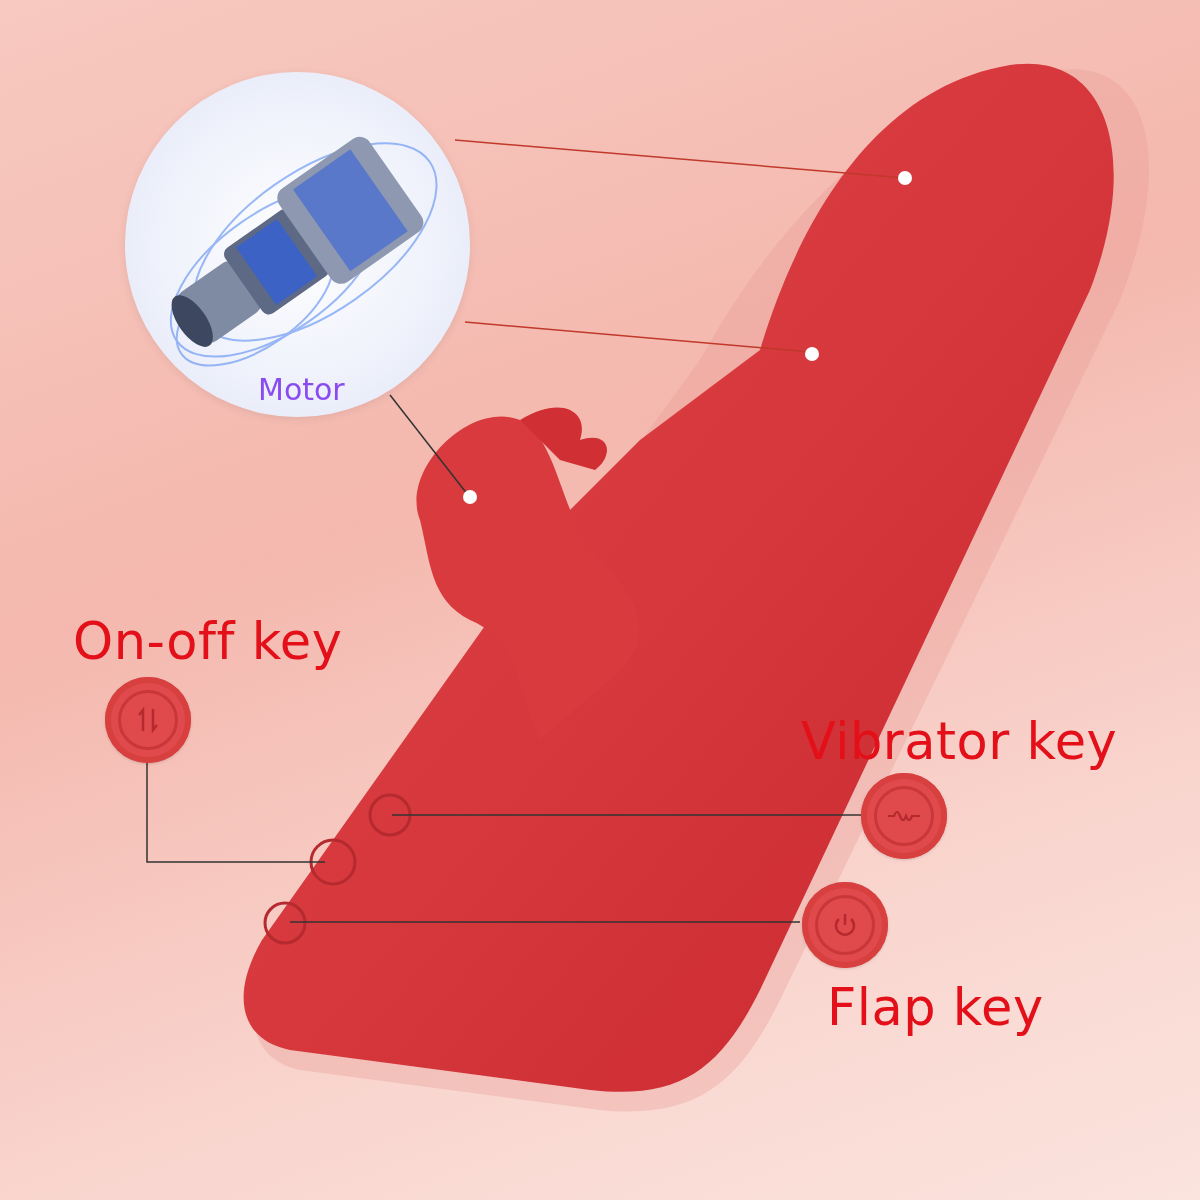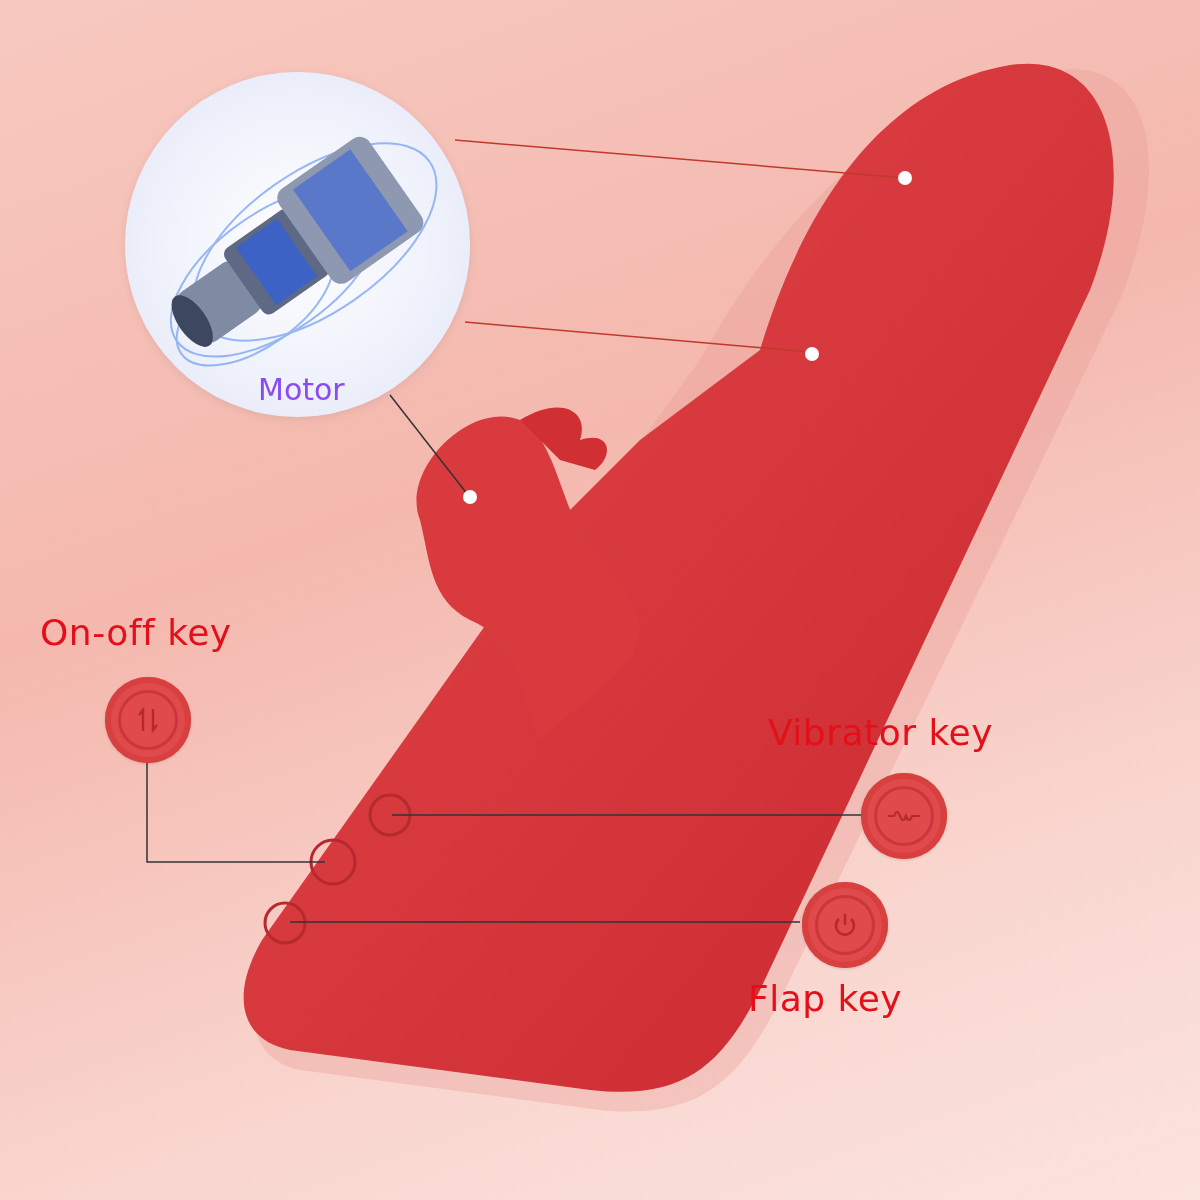--- a/index.html
+++ b/index.html
@@ -3,22 +3,22 @@
   <meta charset="utf-8">
   <style>
     html, body { margin: 0; padding: 0; }
     body {
       width: 1200px; height: 1200px; overflow: hidden; position: relative;
       background: linear-gradient(160deg, #f7c9c0 0%, #f4b8ae 40%, #f9d6cf 75%, #fbe3de 100%);
       font-family: "DejaVu Sans", sans-serif;
     }
     .layer { position: absolute; left: 0; top: 0; width: 1200px; height: 1200px; }
     .label {
-      position: absolute; color: #e3101a; font-size: 36px; font-weight: normal;
-      letter-spacing: 0.5px; white-space: nowrap;
+      position: absolute; color: #e3101a; font-size: 51px; font-weight: normal;
+      letter-spacing: 0.5px; white-space: nowrap; margin-left: 33px;
     }
     .motor-label {
       position: absolute; color: #8a4cf0; font-size: 30px; white-space: nowrap;
     }
     .key-btn {
       position: absolute; width: 86px; height: 86px; border-radius: 50%;
       background: #e04a4c; box-shadow: inset 0 0 0 6px #d8403f, 0 1px 3px rgba(0,0,0,0.15);
       display: flex; align-items: center; justify-content: center;
     }
     .key-btn .ring {
@@ -104,13 +104,13 @@
 </div>
 
 <div class="key-btn" style="left:802px; top:882px;">
   <div class="ring">
     <svg width="30" height="30" viewBox="0 0 30 30">
       <path d="M9 9 A9 9 0 1 0 21 9" stroke="#b52a2e" stroke-width="2.5" fill="none"></path>
       <line x1="15" y1="4" x2="15" y2="15" stroke="#b52a2e" stroke-width="2.5"></line>
     </svg>
   </div>
 </div>
-<div class="label" style="left:748px; top:978px;">Flap key</div>
+<div class="label" style="left:794px; top:978px;">Flap key</div>
 
 </body></html>

